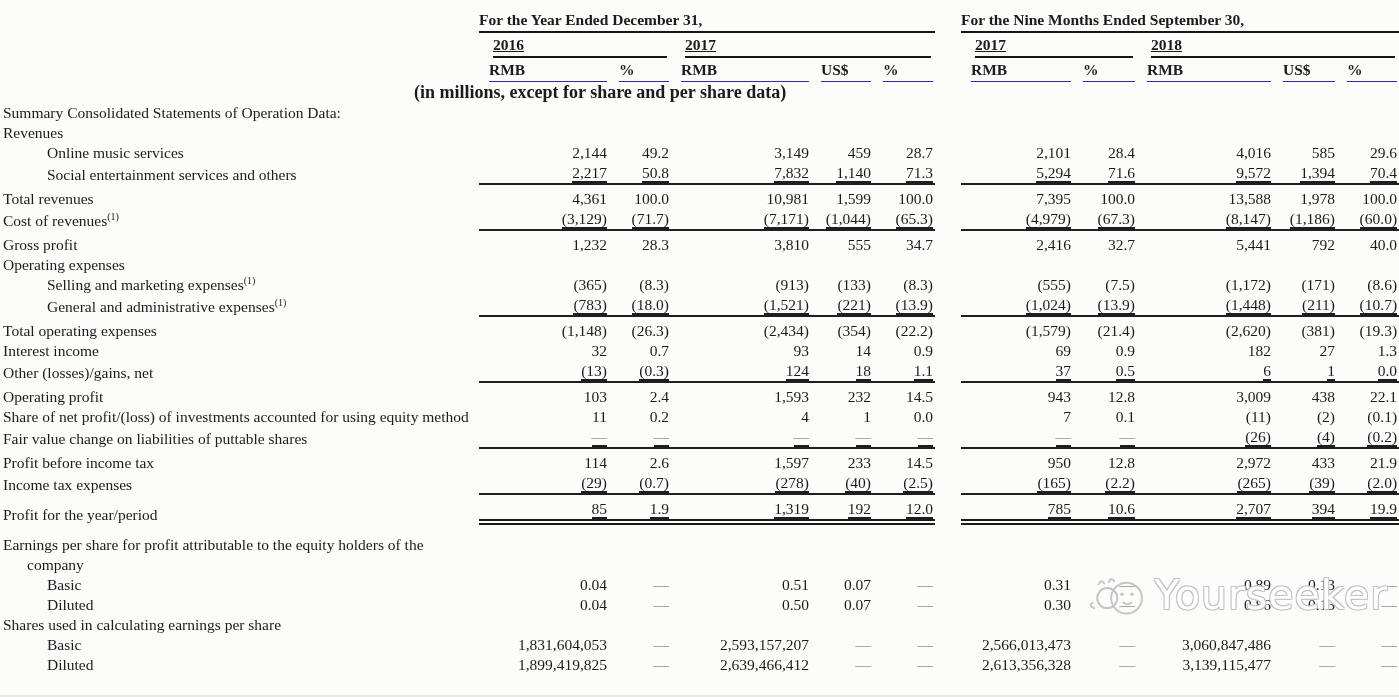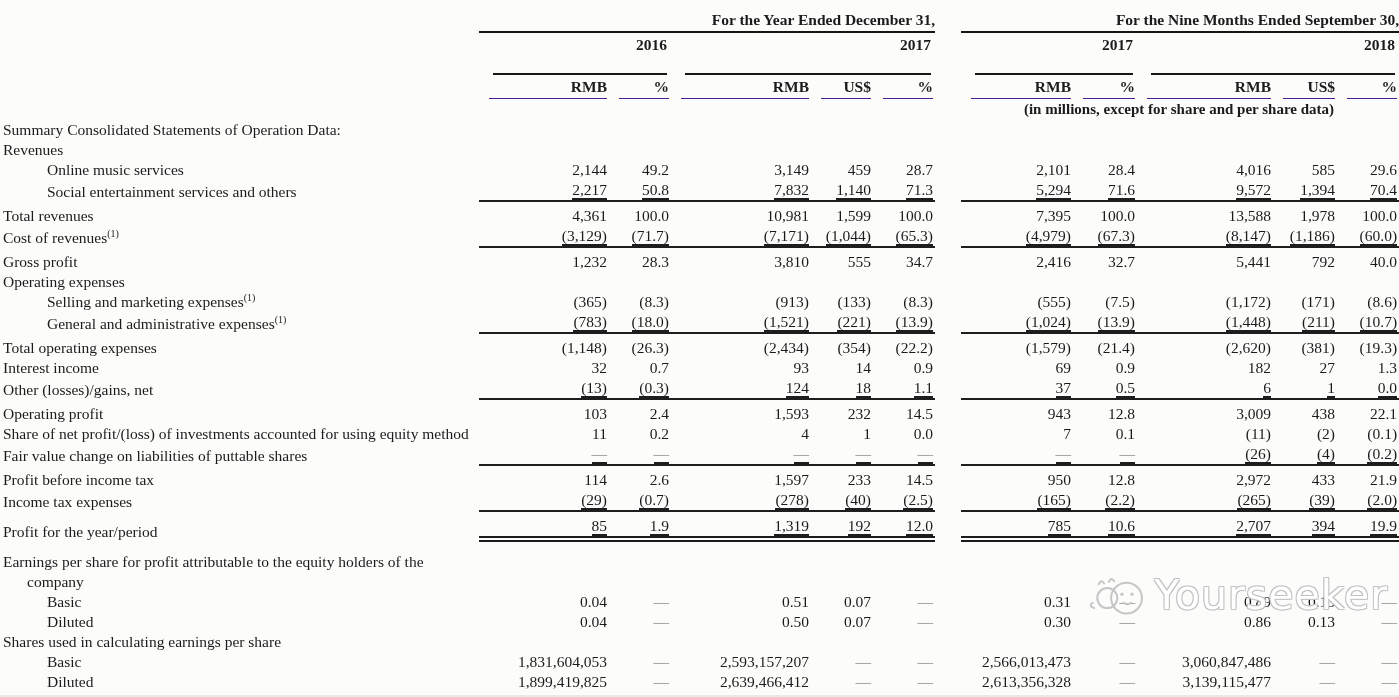--- a/index.html
+++ b/index.html
@@ -6,25 +6,25 @@
   html,body { margin:0; padding:0; }
   body {
     width:1399px; height:697px; overflow:hidden; position:relative;
     background:#fcfcfb;
     font-family:"Liberation Serif", serif;
     color:#1b1b1b;
   }
   #sheet { padding:10px 0 0 3px; }
   table { border-collapse:collapse; table-layout:fixed; width:1396px; }
   td, th { padding:0; vertical-align:bottom; font-size:15.5px; line-height:20px; }
-  thead th { font-weight:bold; text-align:right; vertical-align:bottom; }
+  thead th { font-weight:bold; text-align:left; vertical-align:bottom; }
   .grp { border-bottom:2px solid #161616; padding-bottom:1px; }
-  .yr .cin { border-bottom:2px solid #161616; margin:2px 4px 0 14px; padding-bottom:18px; }
+  .yr .cin { border-bottom:2px solid #161616; margin:2px 4px 0 14px; padding-bottom:1px;text-decoration:underline; }
   .cur .cin { border-bottom:1px solid #4c1d95; margin:2px 2px 0 10px; padding-bottom:1px; }
-  .note div { font-weight:bold; font-size:15px; line-height:21px; transform:translateX(-65px); }
+  .note div { font-weight:bold; font-size:18px; line-height:21px; transform:translateX(-65px); }
   tbody td { vertical-align:bottom; }
   .lbl.ind0 { padding-left:24px; text-indent:-24px; }
   .lbl.ind1 { padding-left:44px; }
   .b { font-weight:normal; }
   td.val { text-align:right; }
   td.val .cin { padding-right:2px; }
   tr.rule-single td.val .cin { border-bottom:2px solid #1e1e1e; padding-bottom:0; }
   tr.rule-double td.val .cin { border-bottom:6px double #1b1b1b; }
   tr.rule-single td.val .num, tr.rule-double td.val .num { border-bottom:2px solid #1e1e1e; padding-bottom:0px; }
   tr.pt td { padding-top:4px; }

